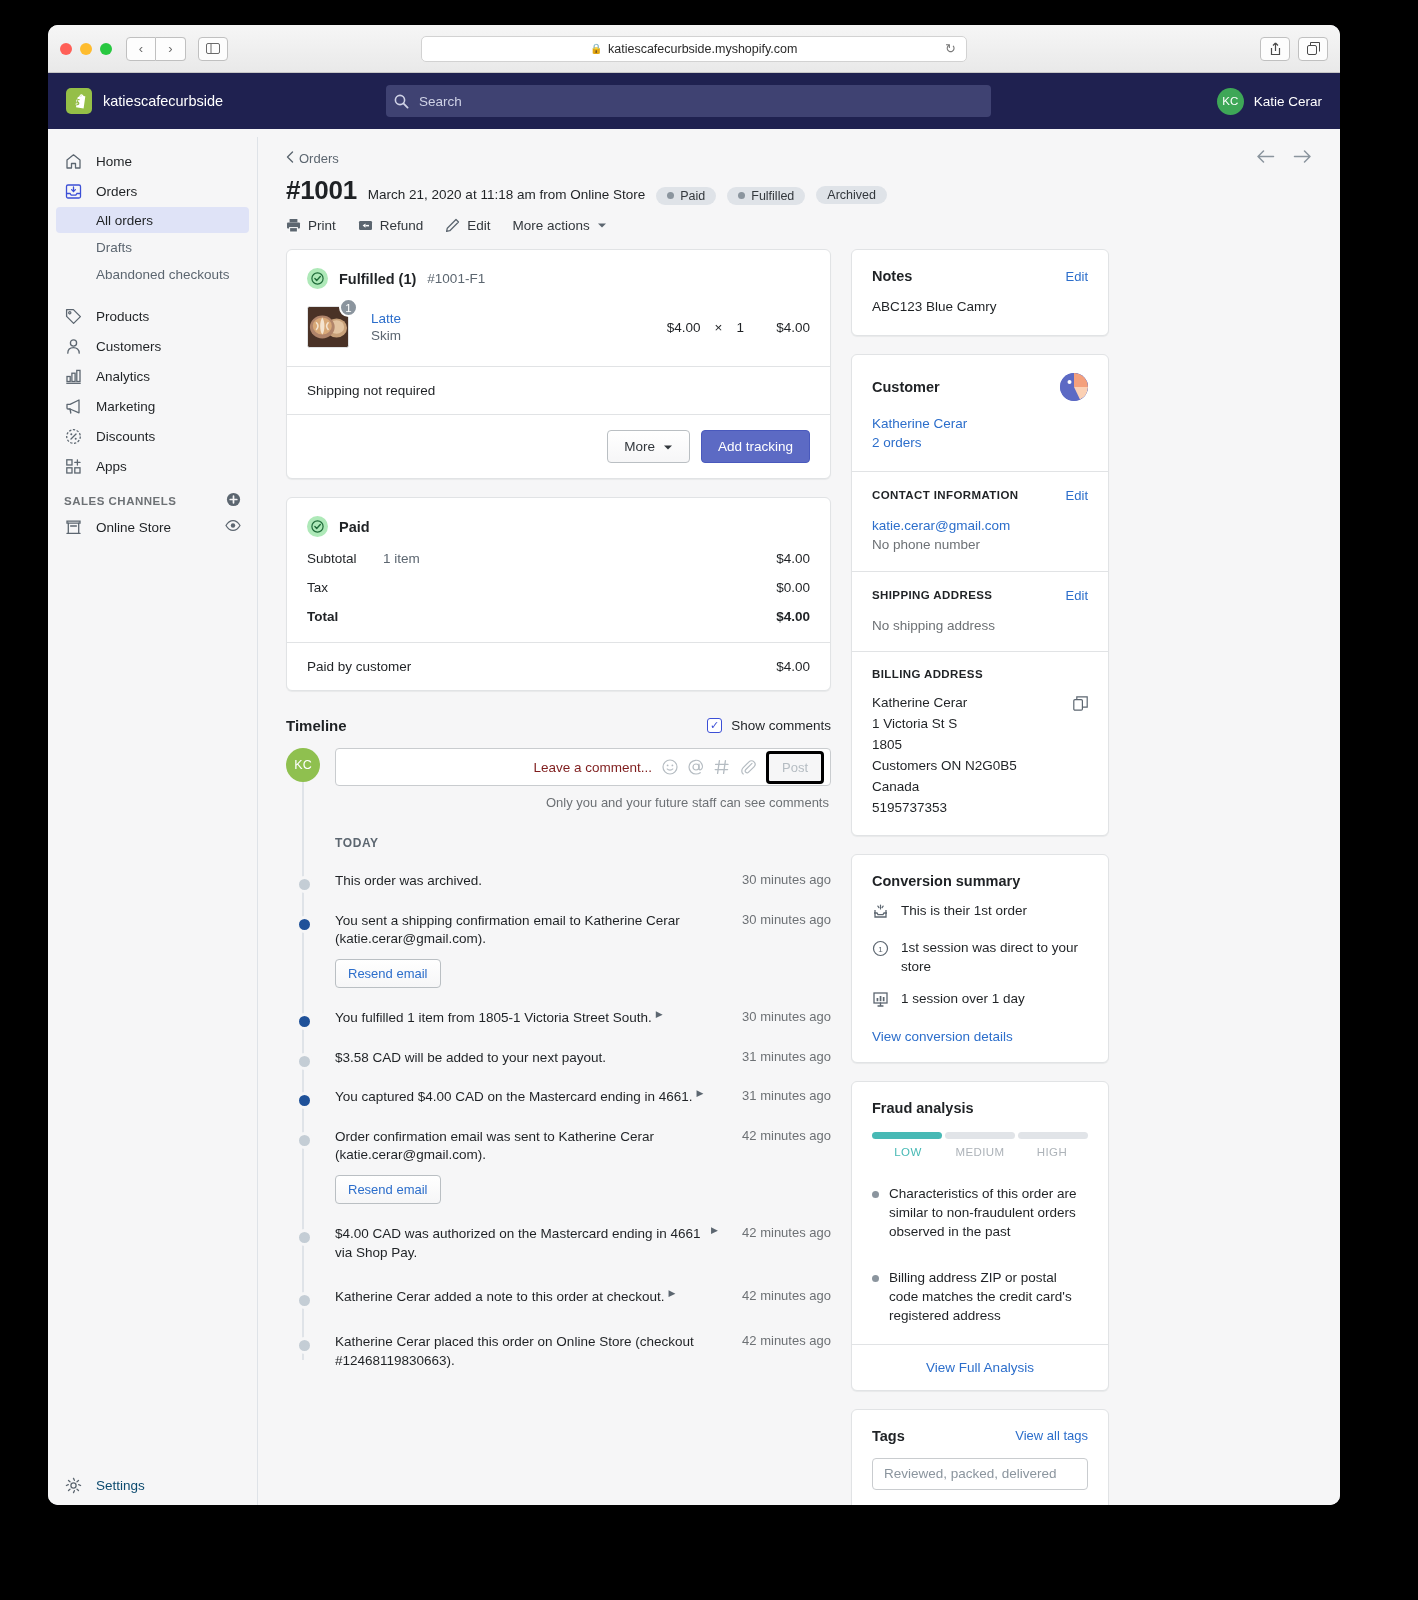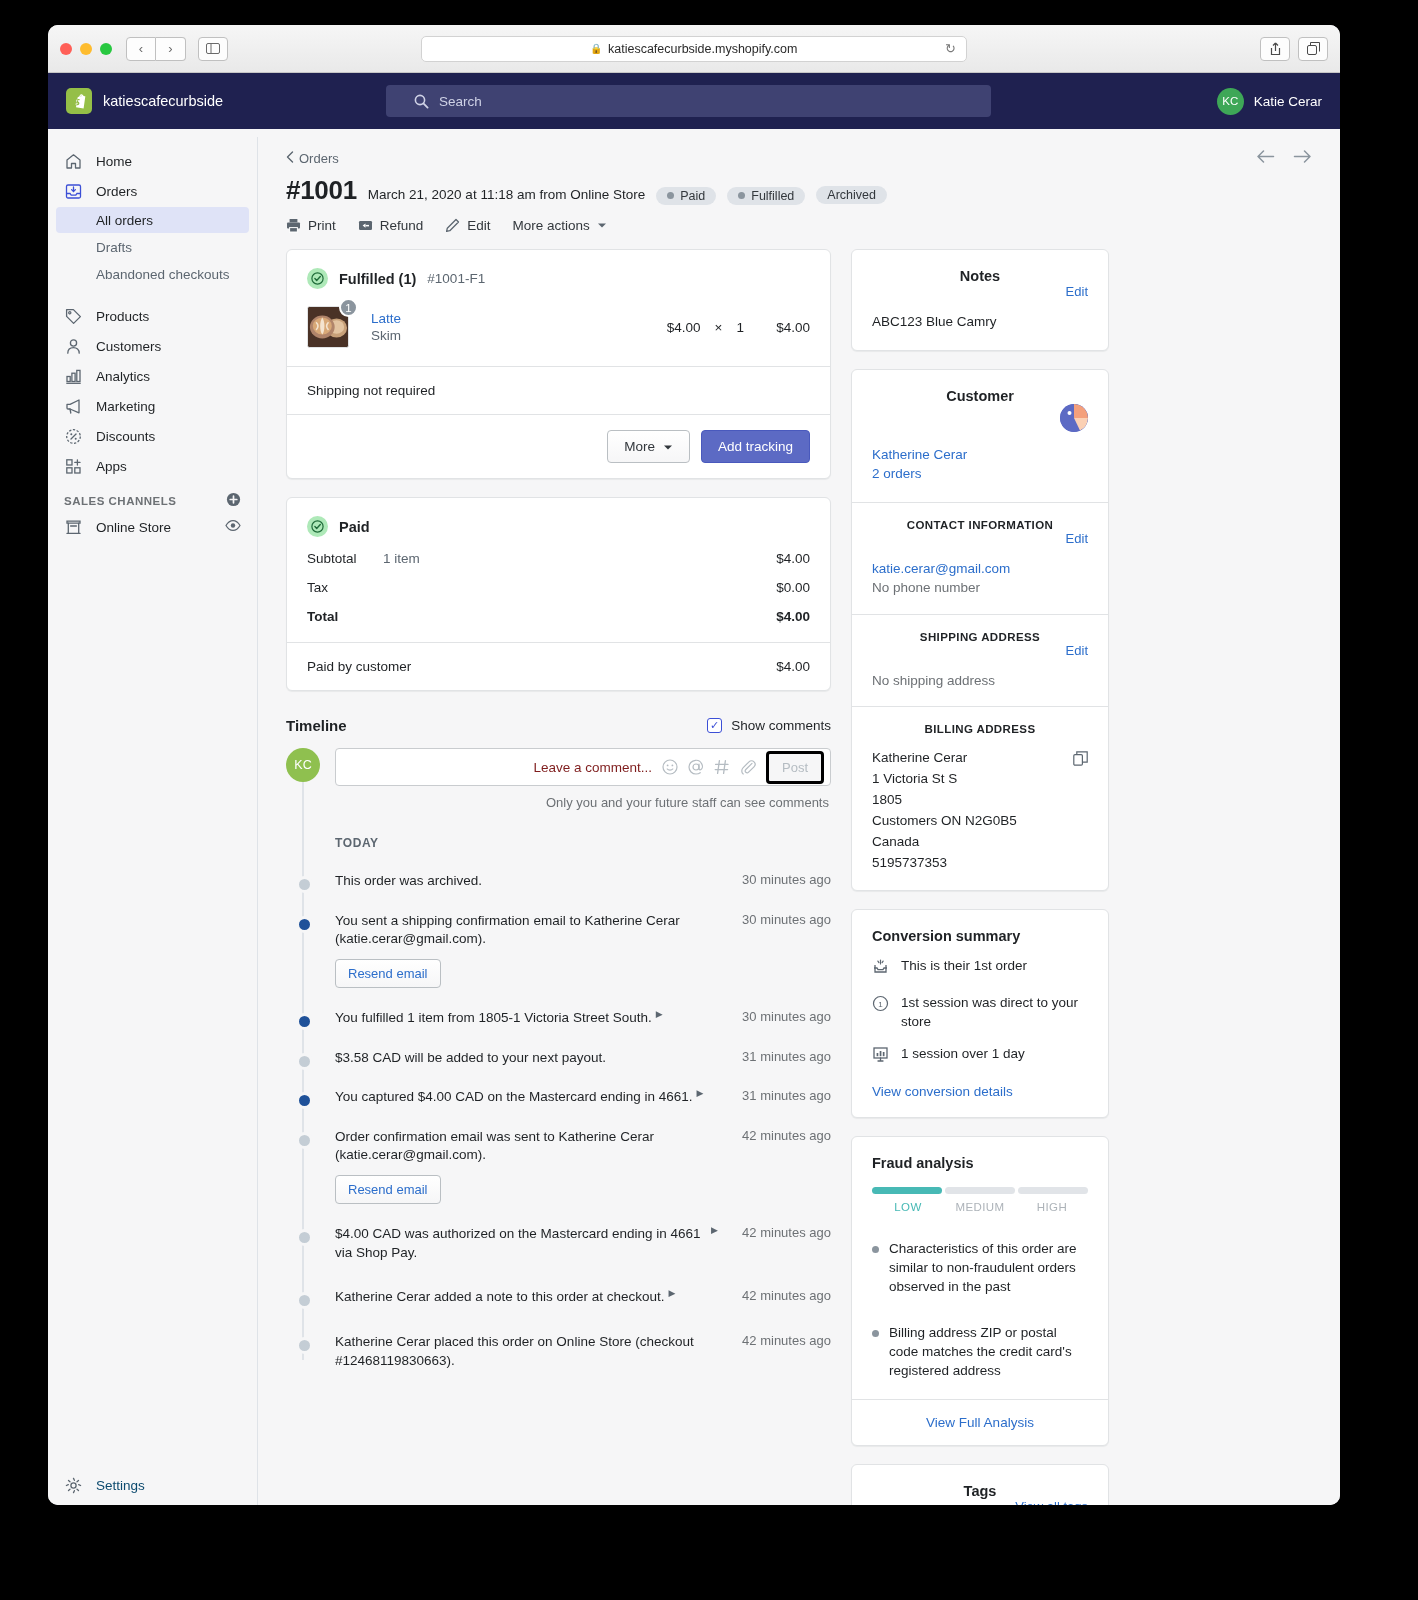--- a/index.html
+++ b/index.html
@@ -77,21 +77,21 @@
     display: flex; align-items: center; justify-content: center;
   }
   #store-name { color: #fff; font-size: 14.5px; }
 
   #search-box {
     position: absolute; left: 338px;
     width: 605px; height: 32px;
     background: #3f4272;
     border-radius: 4px;
     display: flex; align-items: center;
-    padding: 0 28px; gap: 10px;
+    padding: 0 8px; gap: 10px;
   }
   #search-box .ph { color: #cfd2e6; font-size: 13.5px; }
 
   #user-chip { margin-left: auto; display: flex; align-items: center; gap: 10px; }
   #user-avatar {
     width: 27px; height: 27px; border-radius: 50%;
     background: #3ea757;
     color: #fff; font-size: 11.5px;
     display: flex; align-items: center; justify-content: center;
   }
@@ -295,21 +295,21 @@
   .tl-time { margin-left: auto; font-size: 13px; color: #6d7175; white-space: nowrap; padding-left: 10px; }
   .caret-right { color: #5c6670; font-size: 9px; margin-left: 4px; }
   .resend-btn {
     display: inline-flex; margin-top: 10px;
     border: 1px solid #babfc3; background: linear-gradient(#fff,#f6f6f7);
     border-radius: 4px; padding: 6px 12px;
     font-size: 13px; color: #2c6ecb;
   }
 
   
-  .rc-head { display: flex; align-items: center; flex-direction: column; }
+  .rc-head { display: flex; align-items: center; }
   .rc-title { font-size: 14.5px; font-weight: 600; color: #1f2225; }
   .rc-edit { margin-left: auto; font-size: 13px; color: #2c6ecb; }
   .rc-body { font-size: 13.5px; color: #1f2225; margin-top: 13px; line-height: 1.45; }
   .rc-sublabel { font-size: 11.5px; font-weight: 700; letter-spacing: .4px; color: #1f2225; }
   .link { color: #2c6ecb; }
   .muted { color: #6d7175; }
 
   #cust-avatar {
     width: 28px; height: 28px; border-radius: 50%;
     overflow: hidden; margin-left: auto;

